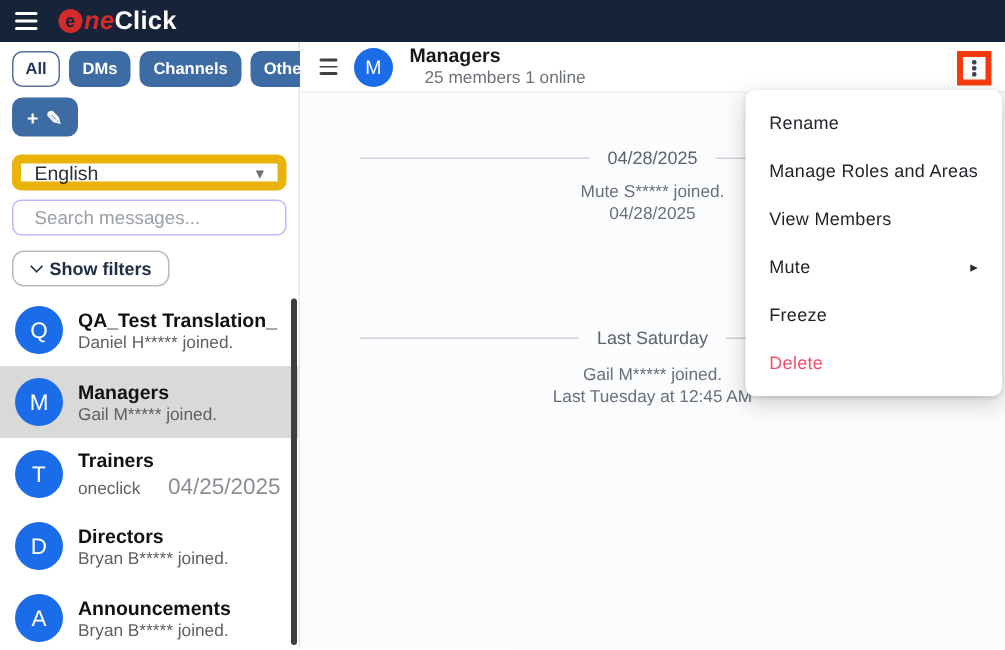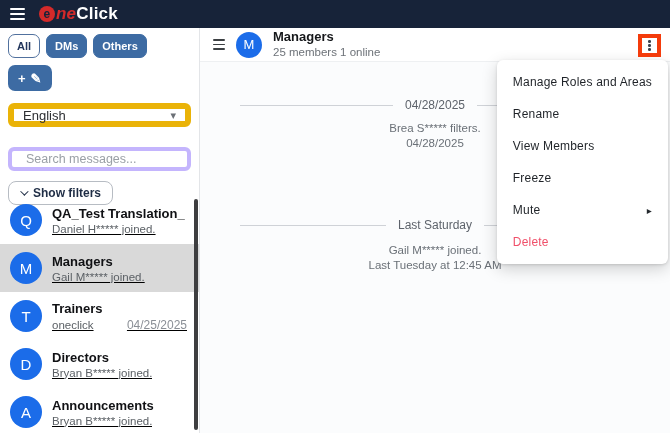--- a/index.html
+++ b/index.html
@@ -28,56 +28,56 @@
     font-family:inherit; font-size:11px; font-weight:bold; padding:5px 8px; height:24px;
     cursor:pointer; white-space:nowrap; }
   .filter-btn.active { background:#fff; color:#22365c; border:1.5px solid #51719e; }
   .compose-btn { margin:7px 0 0 8px; background:#3d6ba3; color:#fff; border:none;
     border-radius:7px; height:26px; padding:0 10px; font-size:13px; font-weight:bold;
     display:inline-flex; align-items:center; gap:5px; cursor:pointer; font-family:inherit; }
   .select-box { margin:12px 8px 0 8px; border:6px solid #eab308; border-radius:6px;
     height:24px; display:flex; align-items:center; justify-content:space-between;
     padding:0 9px; font-size:13px; color:#2d2f33; cursor:pointer; background:#fff; }
   .select-caret { color:#6b7076; font-size:11px; }
-  .search-box { margin:20px 8px 0 8px; border:4px solid #c4b5fd; border-radius:6px;
+  .search-box { margin:6px 8px 0 8px; border:1px solid #c4b5fd; border-radius:6px;
     height:24px; display:flex; align-items:center; gap:6px; padding:0 8px; background:#fff; }
   .search-box input { border:none; outline:none; flex:1; font-size:12.5px;
     font-family:inherit; color:#333; background:transparent; }
   .search-box input::placeholder { color:#9aa0a6; }
   .show-filters { margin:10px 0 0 8px; background:#fff; border:1px solid #b7bcc3;
     border-radius:8px; height:24px; padding:0 11px; font-size:12px; font-weight:bold;
     color:#1f2d45; display:inline-flex; align-items:center; gap:7px; cursor:pointer;
     font-family:inherit; }
   .chev { width:6px; height:6px; border-right:1.8px solid #1f2d45;
     border-bottom:1.8px solid #1f2d45; transform:rotate(45deg) translateY(-2px); }
 
   .conv-list { position:absolute; top:168px; left:0; right:0; bottom:0; overflow:hidden; }
   .conv { display:flex; align-items:center; gap:10px; height:48px; padding:0 12px 0 10px;
     cursor:pointer; }
   .conv.selected { background:#d9d9d9; }
   .avatar { width:32px; height:32px; min-width:32px; border-radius:50%; background:#1b6ce9;
     color:#fff; display:flex; align-items:center; justify-content:center; font-size:15px; }
   .conv-main { flex:1; min-width:0; }
   .conv-name { font-size:13px; font-weight:bold; color:#101114; white-space:nowrap;
     overflow:hidden; }
-  .conv-subrow { display:flex; align-items:baseline; margin-top:2px;text-decoration:underline; }
+  .conv-subrow { display:flex; align-items:baseline; margin-top:2px; }
   .conv-sub { font-size:11.5px; color:#5c6166; white-space:nowrap; overflow:hidden; }
-  .conv-meta { margin-left:auto; font-size:12px; color:#8a8f96; padding-left:6px; }
+  .conv-meta { margin-left:auto; font-size:15px; color:#8a8f96; padding-left:6px; }
   .scroll-thumb { position:absolute; right:1px; top:3px; bottom:3px; width:4px;
     background:#3e3e40; border-radius:2px; }
 
   
   .main { flex:1; position:relative; background:#fbfcfd; overflow:hidden; }
   .main-header { height:34px; background:#fff; display:flex; align-items:center;
     gap:11px; padding:0 13px; border-bottom:1px solid #eef0f2; }
   .hdr-burger { display:flex; flex-direction:column; gap:2.5px; cursor:pointer; }
   .hdr-burger span { display:block; width:12px; height:1.8px; background:#3c4043; border-radius:1px; }
   .avatar.small { width:26px; height:26px; min-width:26px; font-size:13px; }
   .hdr-title { font-size:13px; font-weight:bold; color:#15171a; line-height:1.15; }
-  .hdr-sub { font-size:11.5px; color:#6d7278; line-height:1.25; }
+  .hdr-sub { font-size:11.5px; color:#6d7278; line-height:1.25;margin-left:10px; }
 
   .chat { position:absolute; top:34px; left:0; right:0; bottom:0; }
   .divider { position:absolute; left:40px; right:40px; height:14px; display:flex;
     align-items:center; gap:12px; color:#5d636b; font-size:12px; white-space:nowrap; }
   .divider .line { flex:1; height:1px; background:#cfd2d7; }
   .divider1 { top:36px; }
   .divider2 { top:156px; }
   .sysmsg { position:absolute; left:0; right:0; text-align:center; font-size:11.5px;
     color:#6a7077; line-height:14.5px; }
   .msg1 { top:59px; }
@@ -114,20 +114,21 @@
     <span class="logo-white">Click</span>
   </div>
 </div>
 
 <div class="app">
 
   <div class="sidebar">
     <div class="filters">
       <button class="filter-btn active">All</button>
       <button class="filter-btn">DMs</button>
+      <button class="filter-btn">Channels</button>
       <button class="filter-btn">Others</button>
     </div>
 
     <button class="compose-btn">
       <span>+</span>
       <span>✎</span>
     </button>
 
     <div class="select-box">
       <span>English</span>
@@ -217,21 +218,21 @@
       </div>
     </div>
 
     <div class="chat">
       <div class="divider divider1">
         <span class="line"></span>
         <span>04/28/2025</span>
         <span class="line"></span>
       </div>
       <div class="sysmsg msg1">
-        <div>Brea S***** filters.</div>
+        <div>Mute S***** joined.</div>
         <div>04/28/2025</div>
       </div>
       <div class="divider divider2">
         <span class="line"></span>
         <span>Last Saturday</span>
         <span class="line"></span>
       </div>
       <div class="sysmsg msg2">
         <div>Gail M***** joined.</div>
         <div>Last Tuesday at 12:45 AM</div>
@@ -240,24 +241,24 @@
 
     <div class="kebab-hl">
       <div class="kebab">
         <i></i>
           <i></i>
           <i></i>
       </div>
     </div>
 
     <div class="menu">
+      <div class="menu-item">Rename</div>
       <div class="menu-item">Manage Roles and Areas</div>
-      <div class="menu-item">Rename</div>
       <div class="menu-item">View Members</div>
-      <div class="menu-item">Freeze</div>
       <div class="menu-item">
         <span>Mute</span>
         <span class="sub-arrow">▸</span>
       </div>
+      <div class="menu-item">Freeze</div>
       <div class="menu-item danger">Delete</div>
     </div>
   </div>
 </div>
 
 </body></html>

